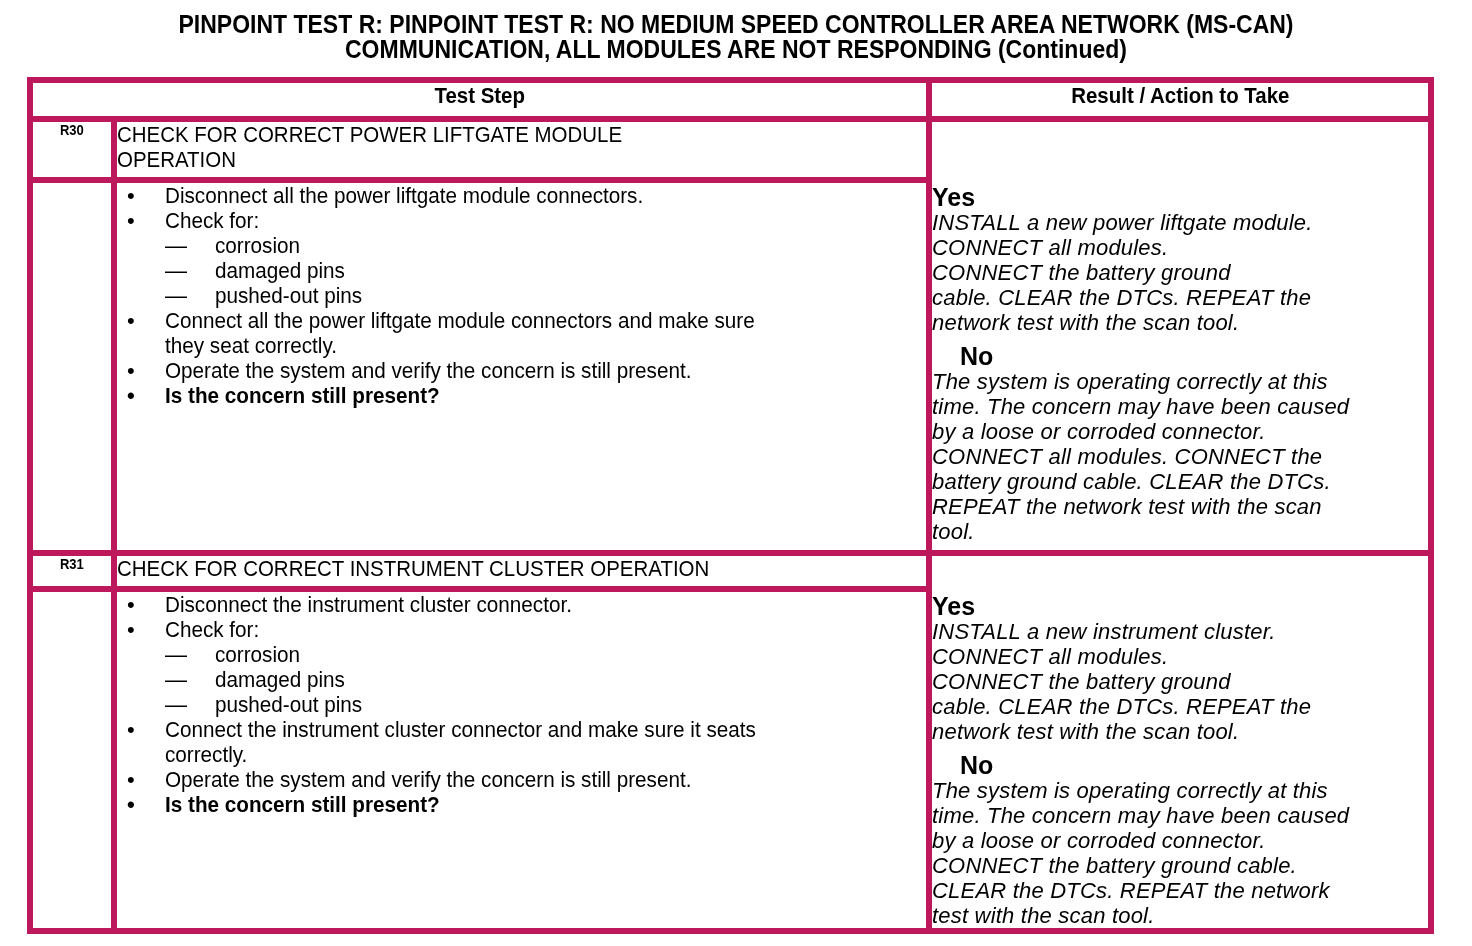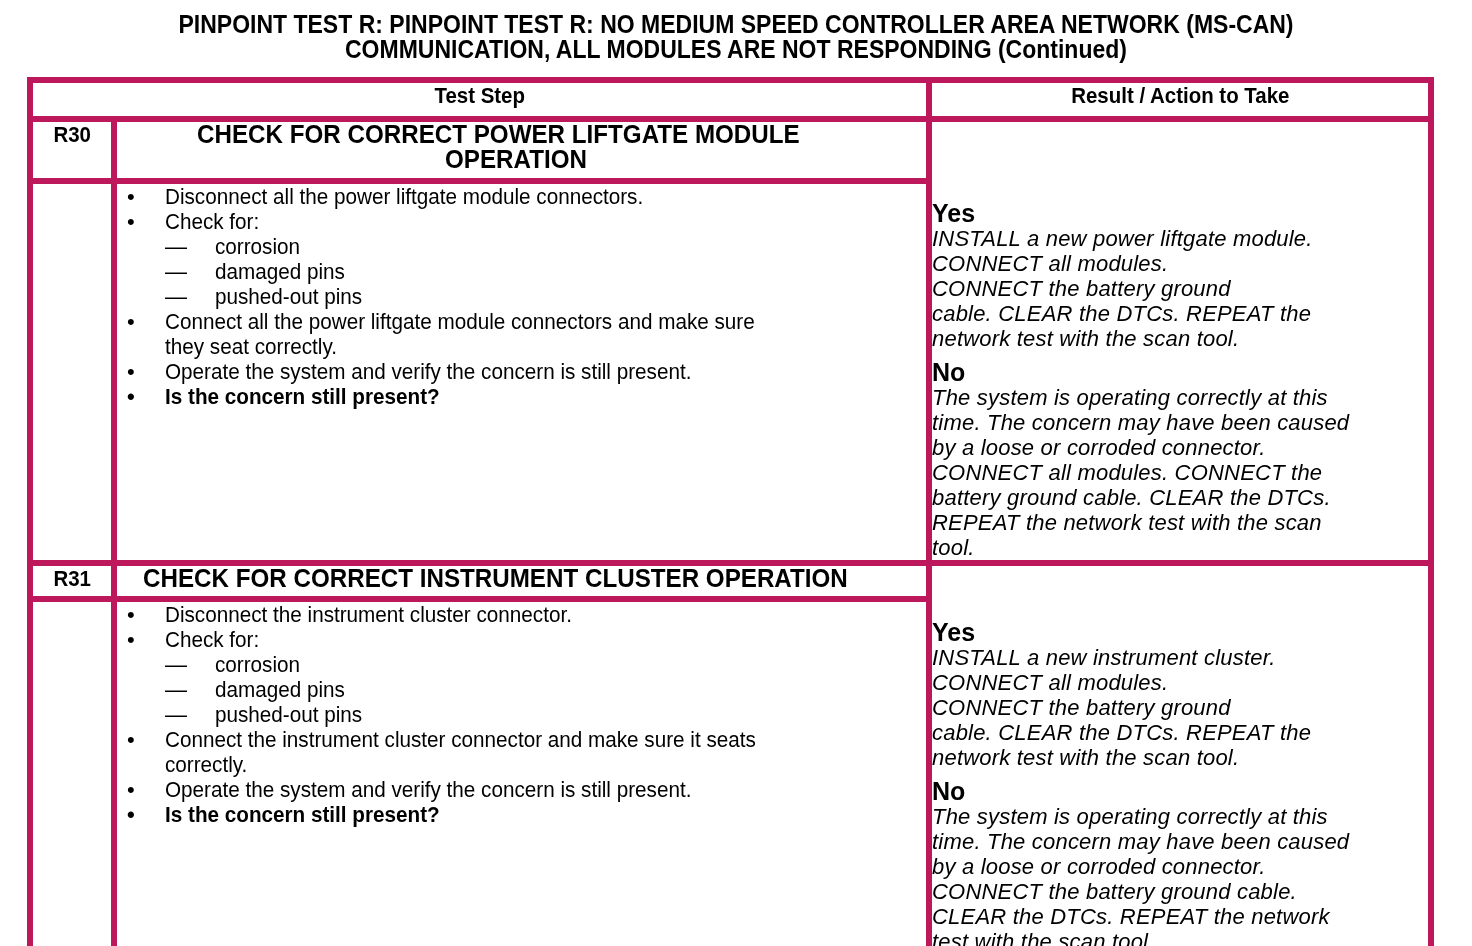--- a/index.html
+++ b/index.html
@@ -24,39 +24,39 @@
   table.pt td, table.pt th { border: 6px solid #be185d; padding: 0; vertical-align: top; }
   col.c-num { width: 84px; }
   col.c-step { width: 815px; }
   col.c-res { width: 502px; }
   th.hdr {
     height: 33px; font-weight: bold; font-size: 22px; text-align: center;
     vertical-align: middle;
   }
   th.hdr span { display: inline-block; transform: scaleX(0.93); }
   td.num {
-    font-weight: bold; font-size: 22px; text-align: center; padding-top: 4px;
+    font-weight: bold; font-size: 14px; text-align: center; padding-top: 4px;
   }
   td.stitle {
-    font-weight: bold; font-size: 26px; line-height: 25px; padding: 4px 10px 4px 11px; text-align: center;
+    font-weight: normal; font-size: 22px; line-height: 25px; padding: 4px 10px 4px 11px;
   }
   td.stitle span, td.num span { display: inline-block; transform: scaleX(0.93); transform-origin: left top; }
   td.num span { transform-origin: center top; }
   td.steps { border-left: none; padding: 4px 0 0 0; }
   td.numblank { border-right: none; }
   ul.steps { list-style: none; margin: 0; padding: 0; font-size: 22px; line-height: 25px; }
   ul.steps li { position: relative; padding-left: 48px; }
   ul.steps li .bullet { position: absolute; left: 10px; top: 0; width: 20px; }
   ul.steps li.sub { padding-left: 98px; }
   ul.steps li.sub .bullet { left: 48px; }
   ul.steps li.q { font-weight: bold; }
   .stxt { display: inline-block; transform: scaleX(0.94); transform-origin: left top; white-space: nowrap; }
   td.result { padding: 4px 8px 0 11px; font-size: 22px; line-height: 25px; }
-  td.result .lbl { font-weight: bold; font-size: 25px; line-height: 26px; margin-top: 16px; }
-  td.result .lbl.no { margin-top: 8px; }
+  td.result .lbl { font-weight: bold; font-size: 25px; line-height: 26px; margin-top: 0; }
+  td.result .lbl.no { margin-top: 8px; margin-left: 28px; }
   td.result .txt { white-space: pre-line; letter-spacing: 0.2px; font-style: italic; }
 </style>
 </head>
 <body>
 
 <div class="title">
   <div>PINPOINT TEST  R: PINPOINT TEST R: NO MEDIUM SPEED CONTROLLER AREA NETWORK (MS-CAN)</div>
   <div>COMMUNICATION, ALL MODULES ARE NOT RESPONDING (Continued)</div>
 </div>
 

